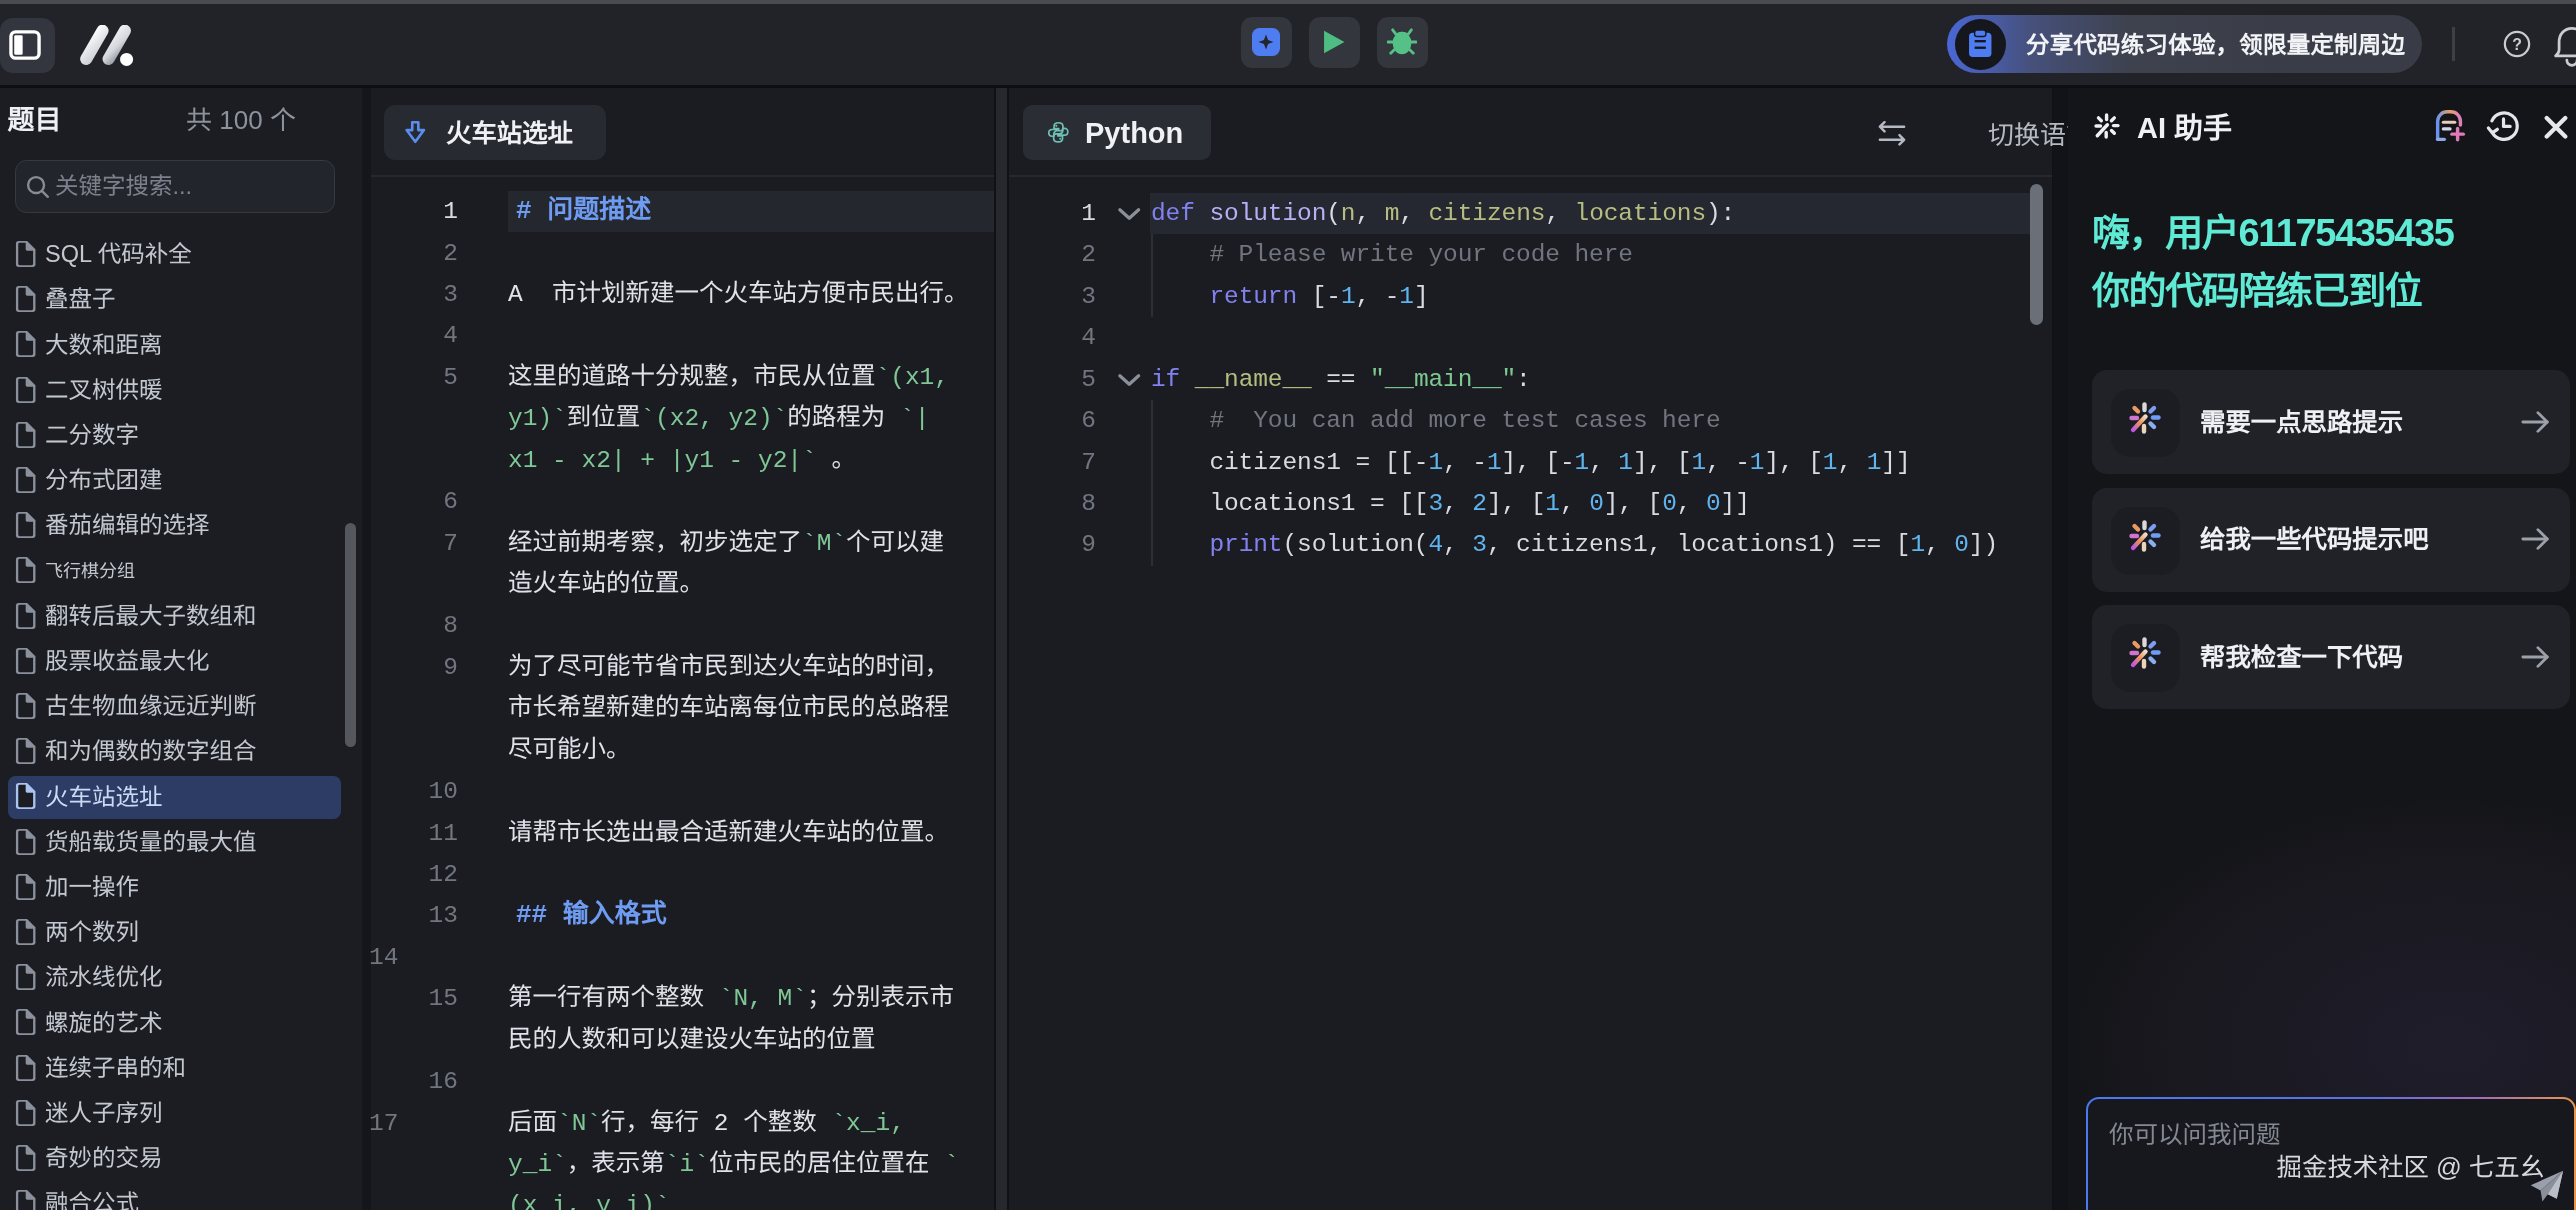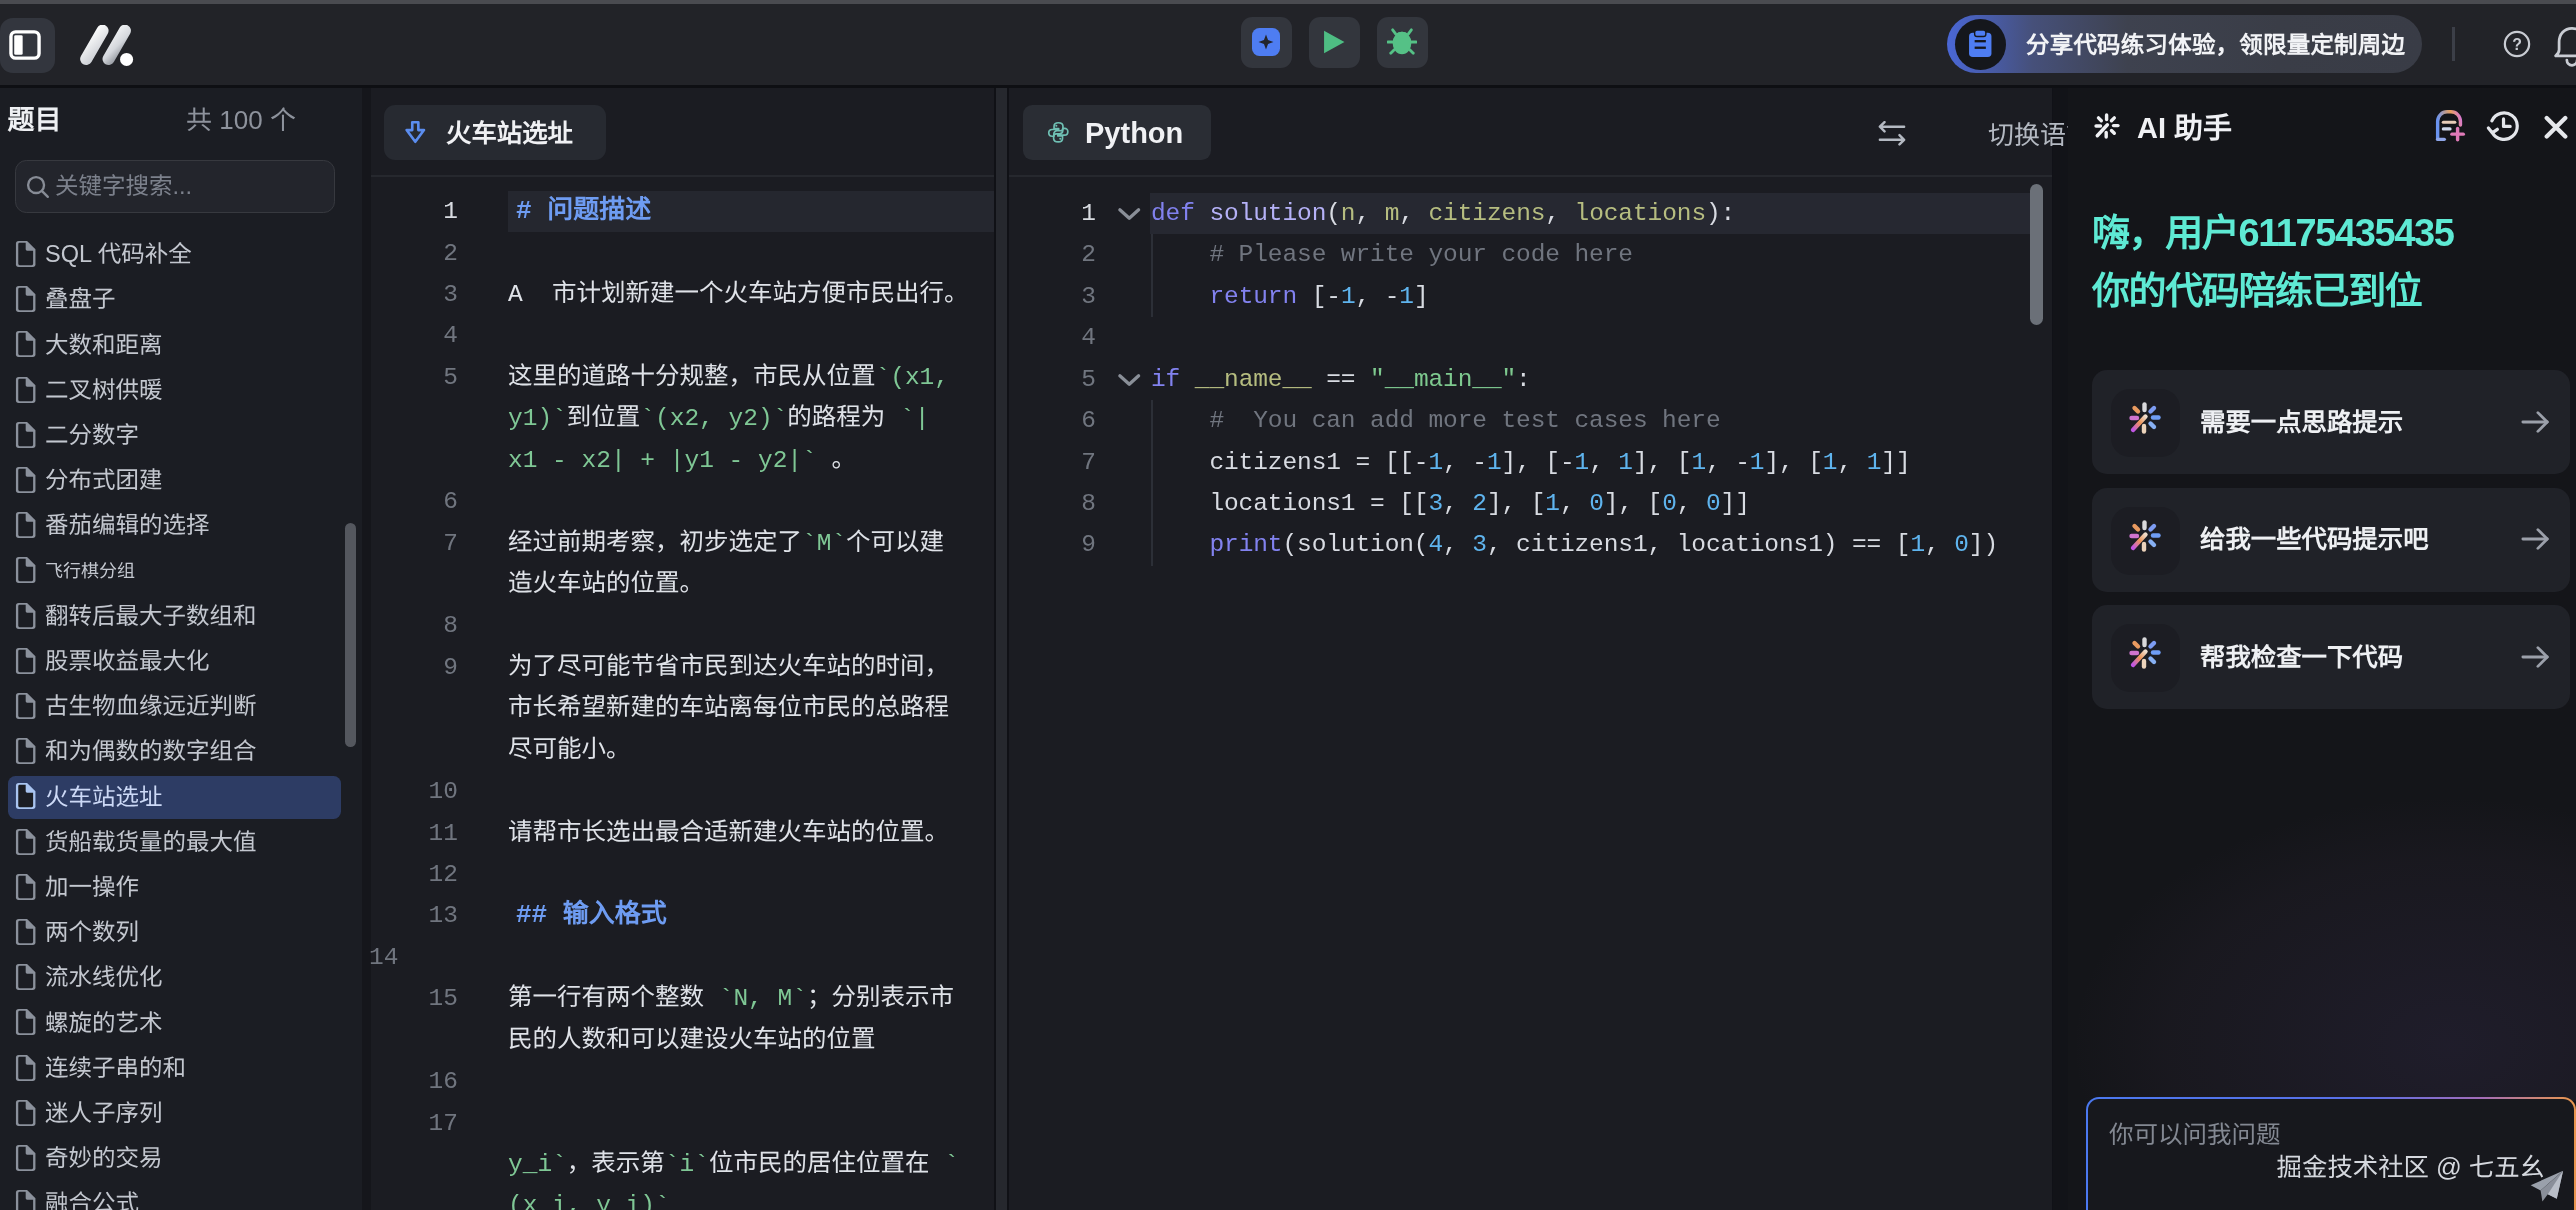--- a/index.html
+++ b/index.html
@@ -271,21 +271,22 @@
   <div class="abs mono" style="left:369px;top:813px;width:89px;height:41px;line-height:41px;text-align:right;color:#70757f;font-size:24.5px">11</div>
   <div class="abs mono" style="left:508px;top:813px;height:41px;line-height:41px;font-size:24.5px;font-weight:normal;white-space:pre"><span style="color:#dfe2e8">请帮市长选出最合适新建火车站的位置。</span></div>
   <div class="abs mono" style="left:369px;top:854px;width:89px;height:41px;line-height:41px;text-align:right;color:#70757f;font-size:24.5px">12</div>
   <div class="abs mono" style="left:369px;top:895px;width:89px;height:41px;line-height:41px;text-align:right;color:#70757f;font-size:24.5px">13</div>
   <div class="abs mono" style="left:516px;top:895px;height:41px;line-height:41px;font-size:26px;font-weight:bold;white-space:pre"><span style="color:#6e9cf2">## 输入格式</span></div>
   <div class="abs mono" style="left:369px;top:937px;width:89px;height:41px;line-height:41px;color:#70757f;font-size:24.5px">14</div>
   <div class="abs mono" style="left:369px;top:978px;width:89px;height:41px;line-height:41px;text-align:right;color:#70757f;font-size:24.5px">15</div>
   <div class="abs mono" style="left:508px;top:978px;height:41px;line-height:41px;font-size:24.5px;font-weight:normal;white-space:pre"><span style="color:#dfe2e8">第一行有两个整数 </span><span style="color:#7fc795">`N, M`</span><span style="color:#dfe2e8">；分别表示市</span></div>
   <div class="abs mono" style="left:508px;top:1020px;height:41px;line-height:41px;font-size:24.5px;font-weight:normal;white-space:pre"><span style="color:#dfe2e8">民的人数和可以建设火车站的位置</span></div>
   <div class="abs mono" style="left:369px;top:1061px;width:89px;height:41px;line-height:41px;text-align:right;color:#70757f;font-size:24.5px">16</div>
-  <div class="abs mono" style="left:369px;top:1103px;width:89px;height:41px;line-height:41px;text-align:right;color:#70757f;font-size:24.5px">17</div>
+  <div class="abs mono" style="left:369px;top:1103px;width:89px;height:41px;line-height:41px;text-align:left;color:#70757f;font-size:24.5px">17</div>
+  <div class="abs mono" style="left:508px;top:1103px;height:41px;line-height:41px;font-size:24.5px;font-weight:normal;white-space:pre"><span style="color:#dfe2e8">后面</span><span style="color:#7fc795">`N`</span><span style="color:#dfe2e8">行，每行 2 个整数 </span><span style="color:#7fc795">`x_i,</span></div>
   <div class="abs mono" style="left:508px;top:1144px;height:41px;line-height:41px;font-size:24.5px;font-weight:normal;white-space:pre"><span style="color:#7fc795">y_i`</span><span style="color:#dfe2e8">，表示第</span><span style="color:#7fc795">`i`</span><span style="color:#dfe2e8">位市民的居住位置在 </span><span style="color:#7fc795">`</span></div>
   <div class="abs mono" style="left:508px;top:1185px;height:41px;line-height:41px;font-size:24.5px;font-weight:normal;white-space:pre"><span style="color:#7fc795">(x_i, y_i)`</span></div>
 
   <div class="abs panel" style="left:1009px;top:88px;width:1043px;height:1123px"></div>
   <div class="abs" style="left:1009px;top:175px;width:1043px;height:1.9px;background:#26282e"></div>
   <div class="abs" style="left:1023px;top:105px;width:188px;height:55px;background:#2a2d34;border-radius:9.4px"></div>
   <svg class="abs" style="left:1047px;top:121px" width="22.6" height="22.6" viewBox="0 0 32 32">
     <g fill="none" stroke="#6fc0b4" stroke-width="2.4" stroke-linejoin="round">
       <path d="M16 2.5 C12 2.5 10 4.3 10 7.3 L10 10.8 L16.6 10.8 L16.6 12 L7.2 12 C4.3 12 2.5 13.9 2.5 16.8 C2.5 19.7 4.3 21.6 7.2 21.6 L9.7 21.6 L9.7 18.4 C9.7 15.7 11.9 13.8 14.5 13.8 L19 13.8 C21.2 13.8 22.6 12.3 22.6 10.2 L22.6 7.3 C22.6 4.3 20.4 2.5 16 2.5 Z"></path>
       <path d="M16 29.5 C20 29.5 22 27.7 22 24.7 L22 21.2 L15.4 21.2 L15.4 20 L24.8 20 C27.7 20 29.5 18.1 29.5 15.2 C29.5 12.3 27.7 10.4 24.8 10.4 L22.3 10.4 L22.3 13.6 C22.3 16.3 20.1 18.2 17.5 18.2 L13 18.2 C10.8 18.2 9.4 19.7 9.4 21.8 L9.4 24.7 C9.4 27.7 11.6 29.5 16 29.5 Z"></path>

